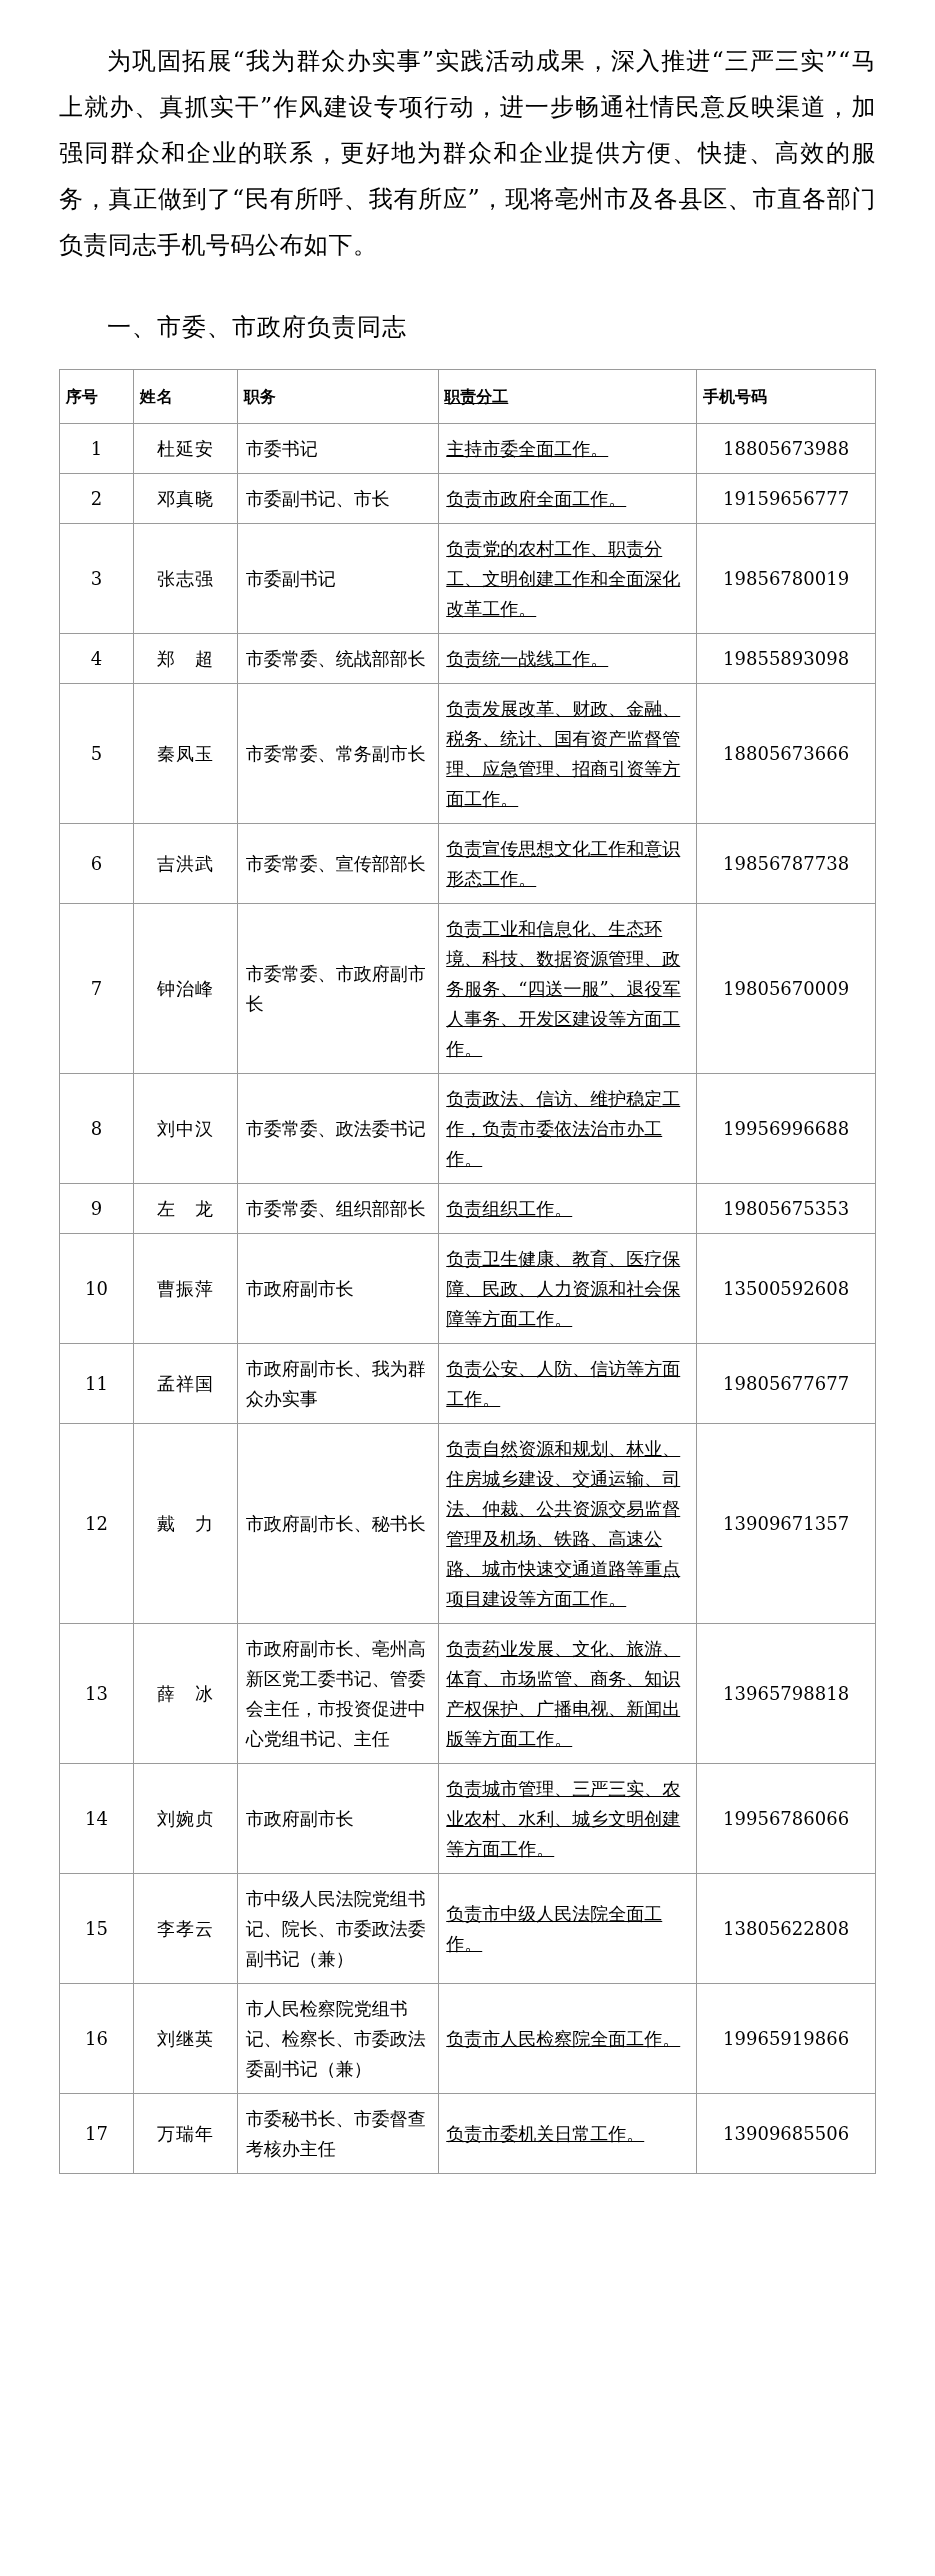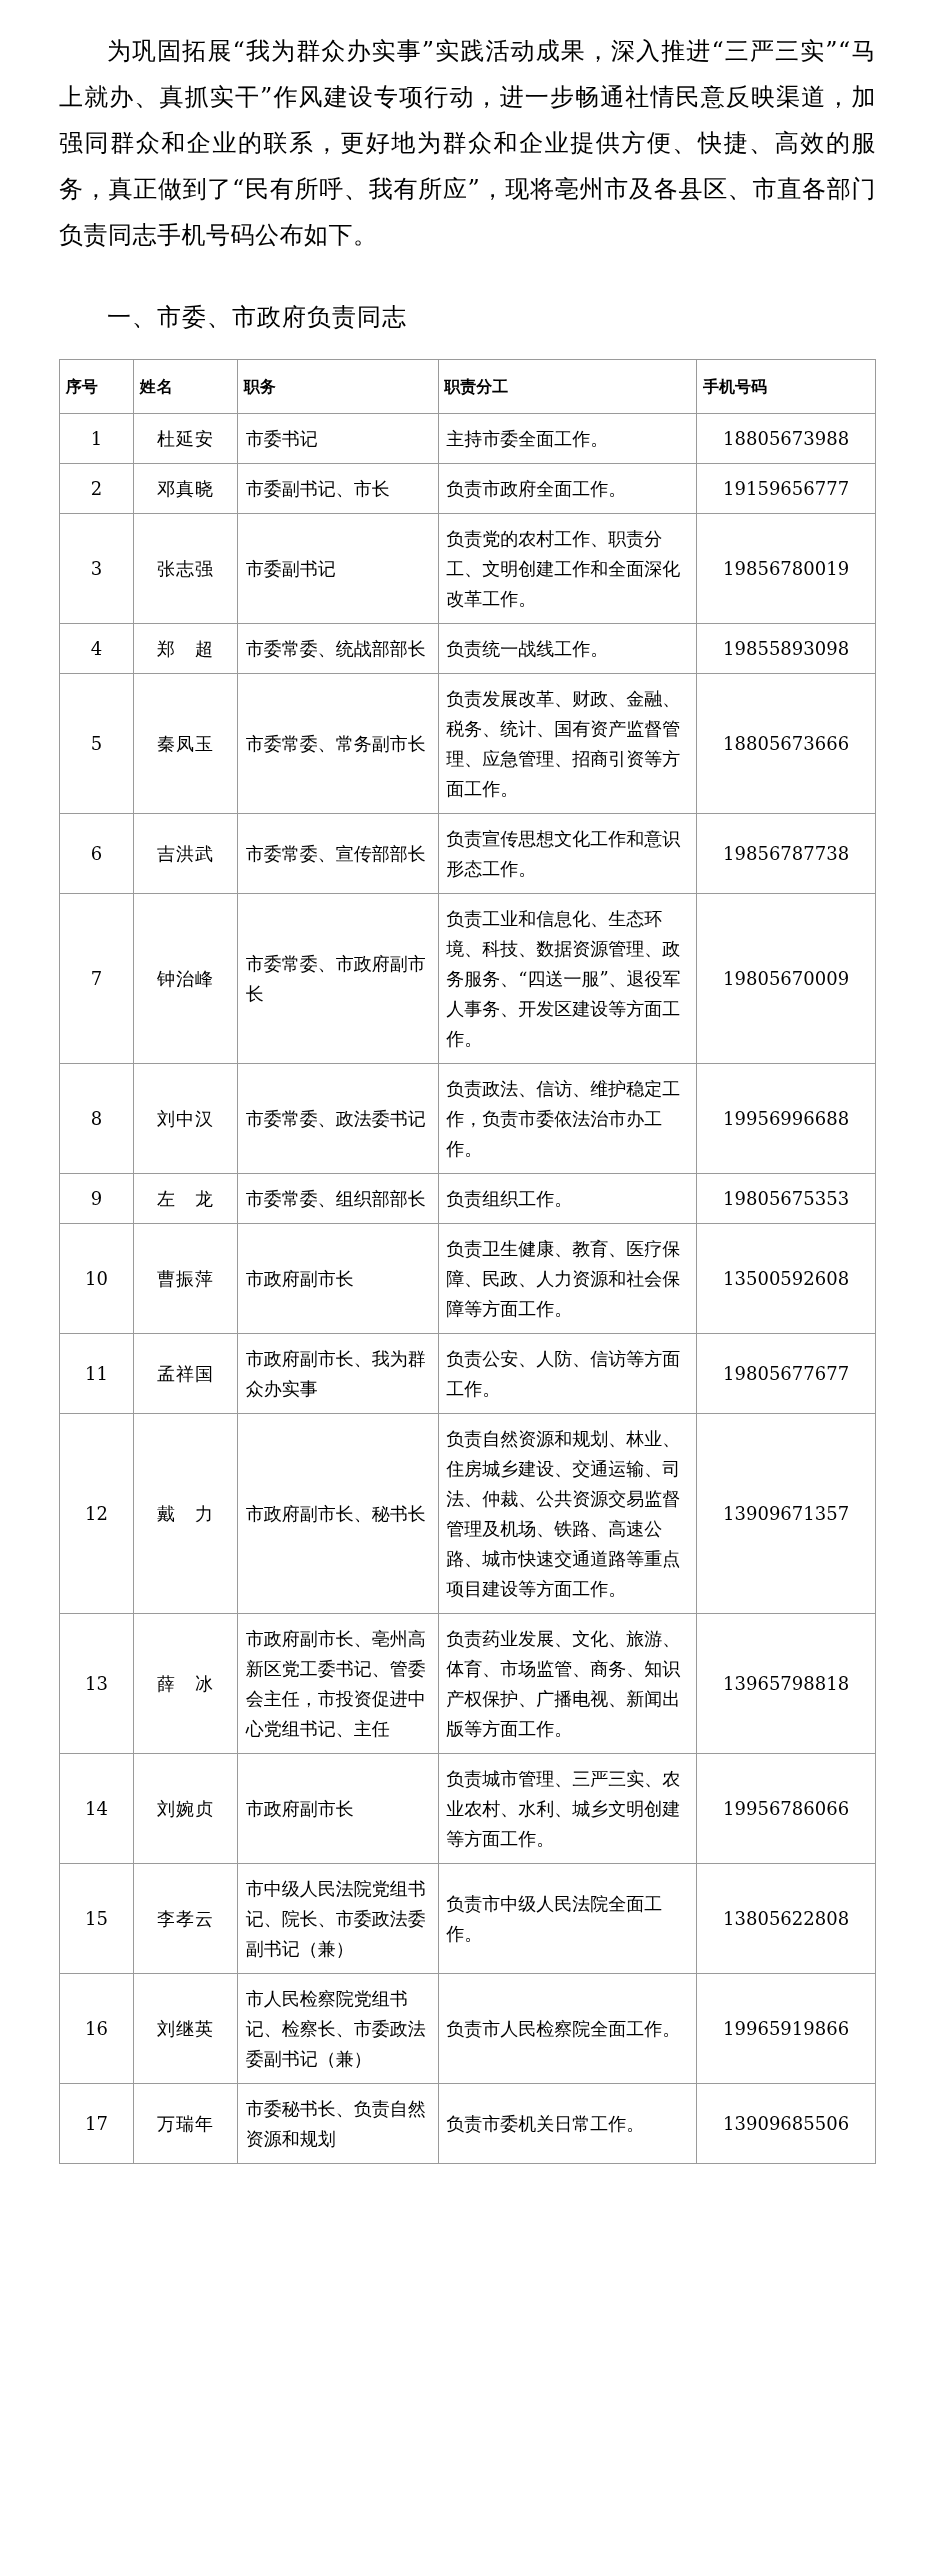--- a/index.html
+++ b/index.html
@@ -8,21 +8,21 @@
     background: #ffffff;
   }
   body {
     width: 935px;
     font-family: "DejaVu Serif", "Liberation Serif", serif;
     color: #000000;
   }
   .page {
     width: 935px;
     box-sizing: border-box;
-    padding: 28px 59px 19px 59px;
+    padding: 38px 59px 19px 59px;
   }
   .intro {
     font-size: 24px;
     line-height: 46px;
     text-align: justify;
     text-justify: inter-ideograph;
     text-indent: 2em;
     letter-spacing: 0.5px;
     margin: 0 0 38px 0;
   }
@@ -49,21 +49,21 @@
   }
   table.roster th {
     text-align: left;
     font-weight: bold;
     font-size: 16px;
     padding: 11.5px 5.7px;
   }
   .c-idx  { width: 59px;  text-align: center; }
   .c-name { width: 88px;  text-align: center; letter-spacing: 1px; }
   .c-post { width: 181px; text-align: left; }
-  .c-duty { width: 237px; text-align: left; }
+  .c-duty { width: 237px; text-align: left; text-decoration: underline; }
   .c-tel  { width: 160px; text-align: center; }
   td.c-name, td.c-idx, td.c-tel { white-space: nowrap; }
 </style>
 </head>
 <body>
 
 <div class="page">
 
   <p class="intro">为巩固拓展“我为群众办实事”实践活动成果，深入推进“三严三实”“马上就办、真抓实干”作风建设专项行动，进一步畅通社情民意反映渠道，加强同群众和企业的联系，更好地为群众和企业提供方便、快捷、高效的服务，真正做到了“民有所呼、我有所应”，现将亳州市及各县区、市直各部门负责同志手机号码公布如下。</p>
 
@@ -188,21 +188,21 @@
       <tr>
         <td class="c-idx">16</td>
         <td class="c-name">刘继英</td>
         <td class="c-post">市人民检察院党组书记、检察长、市委政法委副书记（兼）</td>
         <td class="c-duty">负责市人民检察院全面工作。</td>
         <td class="c-tel">19965919866</td>
       </tr>
       <tr>
         <td class="c-idx">17</td>
         <td class="c-name">万瑞年</td>
-        <td class="c-post">市委秘书长、负责自然资源和规划</td>
+        <td class="c-post">市委秘书长、市委督查考核办主任</td>
         <td class="c-duty">负责市委机关日常工作。</td>
         <td class="c-tel">13909685506</td>
       </tr>
     </tbody>
   </table>
 
 </div>
 
 
 </body></html>

